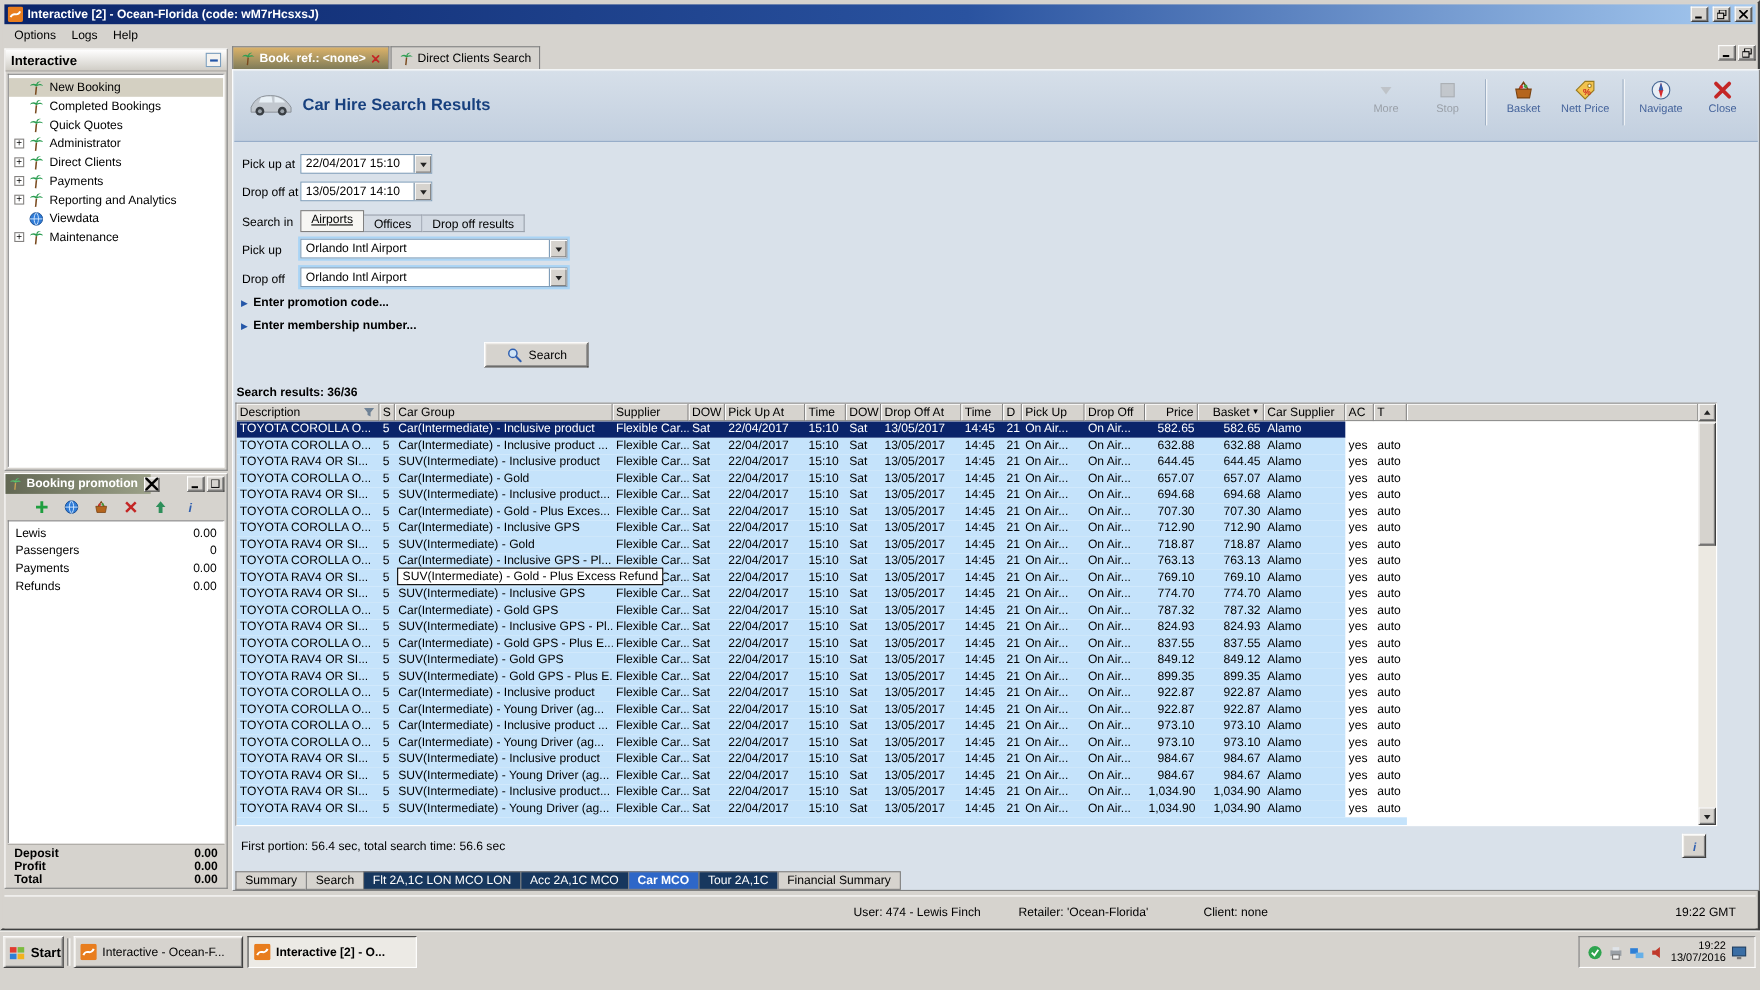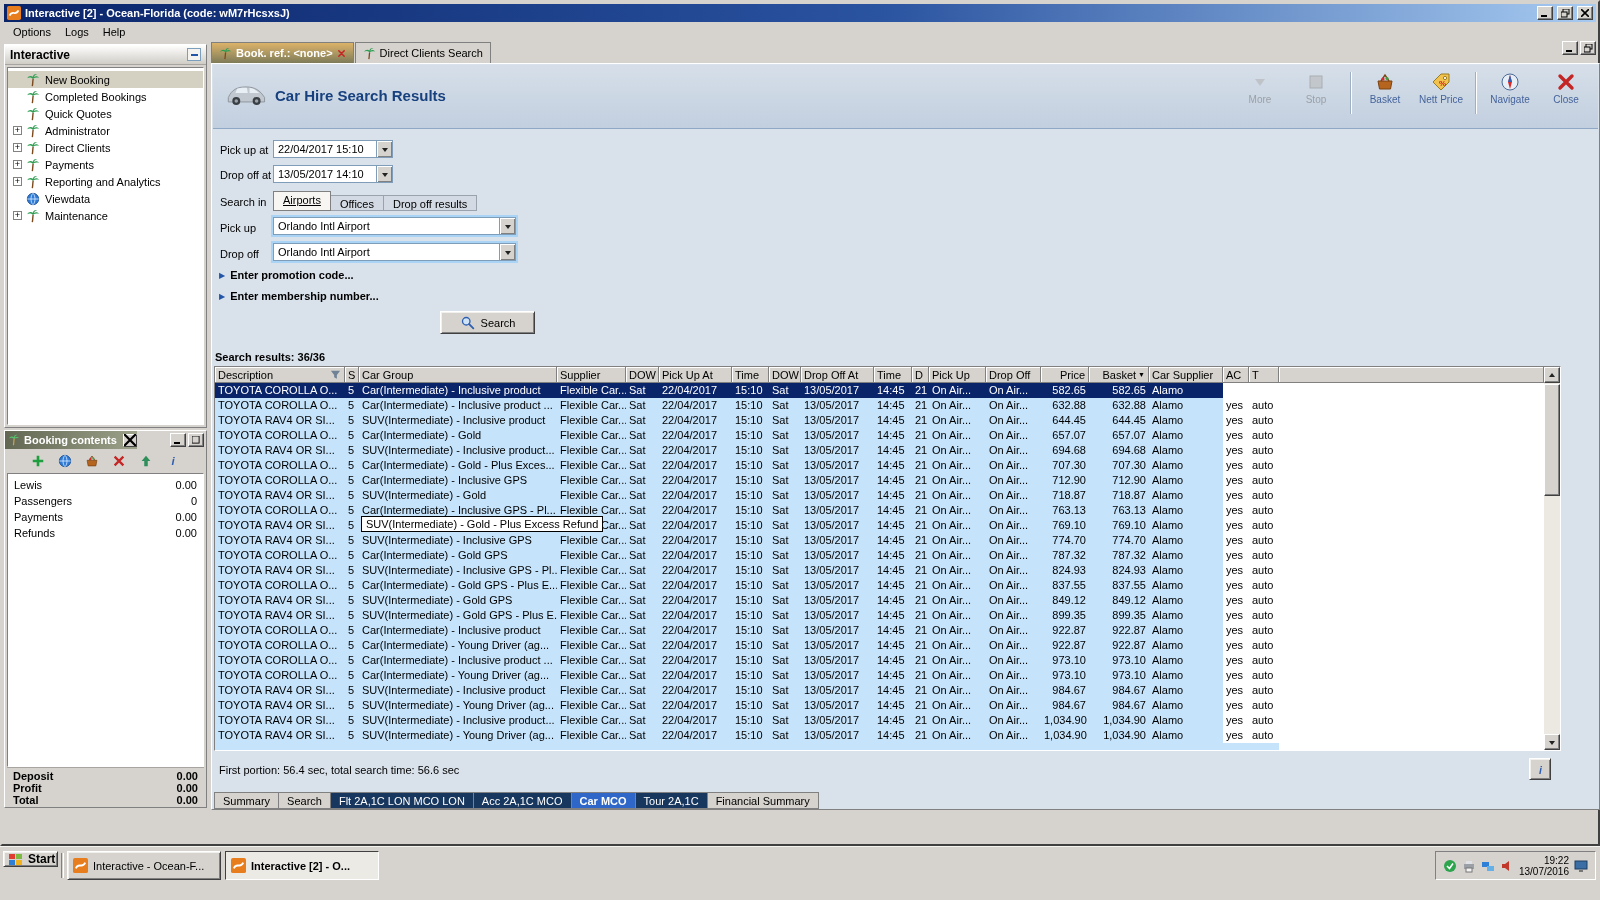--- a/index.html
+++ b/index.html
@@ -141,21 +141,21 @@
   .ptab.active { background:#2e67c8; color:#fff; font-weight:bold; }
 
   
   .statusbar { position:absolute; left:2px; right:2px; top:812px; height:30px; background:#d6d3ce; border-top:1px solid #fff; }
   .sb-item { position:absolute; top:9px; white-space:nowrap; }
   .sb-user { left:772px; } .sb-retailer { left:922px; } .sb-client { left:1090px; }
   .sb-time { right:18px; }
 
   
   .taskbar { position:absolute; left:0; top:846px; width:1600px; height:54px; background:#d6d3ce; border-top:1px solid #f5f4f1; }
-  .start-btn { position:absolute; left:3px; top:4px; width:55px; height:16px; background:#d6d3ce;
+  .start-btn { position:absolute; left:3px; top:4px; width:55px; height:29px; background:#d6d3ce;
     border:1px solid; border-color:#fff #404040 #404040 #fff; box-shadow:inset 1px 1px 0 #f2f0ec, inset -1px -1px 0 #808080;
     display:flex; align-items:center; gap:4px; padding:0 4px; font-weight:bold; font-size:12px; }
   .start-btn svg { width:16px; height:14px; }
   .tb-divider { position:absolute; left:61px; top:6px; height:25px; width:3px; border-left:1px solid #808080; border-right:1px solid #fff; }
   #tasks { position:absolute; left:67px; top:4px; display:flex; gap:4px; }
   .task { width:154px; height:29px; background:#d6d3ce; border:1px solid; border-color:#fff #404040 #404040 #fff;
     box-shadow:inset 1px 1px 0 #f2f0ec, inset -1px -1px 0 #808080; display:flex; align-items:center; gap:5px; padding:0 5px;
     overflow:hidden; white-space:nowrap; }
   .task.pressed { background:#eceae5; border-color:#404040 #fff #fff #404040; box-shadow:none; font-weight:bold; }
   .task .task-icon svg { width:15px; height:15px; flex:none; }
@@ -305,21 +305,21 @@
 
   <div class="side-panel" id="booking-panel">
     <div class="bc-head">
       <span class="bc-title">
         <span>
             <svg viewBox="0 0 16 16">
               <path d="M8.2 6.5 C7.6 9.5 7.8 12.5 7.2 15" stroke="#caa352" stroke-width="1.6" fill="none"></path>
               <path d="M8 6.5 C5.5 4.5 3 4.8 1.5 6 C2.5 3.4 5.5 2.8 8 4.2 C8.2 1.8 10.5 0.6 12.8 1.4 C10.8 1.6 9.4 3 9.2 4.6 C11.2 3.2 13.8 3.8 15 5.8 C13 4.8 10 5.2 8 6.5 Z" fill="#57c26e"></path>
             </svg>
           </span>
-        <span>Booking contents</span>
+        <span>Booking promotion</span>
         <span class="bc-x">
             <svg width="7" height="7" viewBox="0 0 8 8">
               <path d="M0 0 L8 8 M8 0 L0 8" stroke="#000" stroke-width="1.5"></path>
             </svg>
           </span>
       </span>
       <span class="bc-head-right">
         <span class="win-btn">
             <svg width="8" height="8" viewBox="0 0 8 8">
               <rect x="0" y="6" width="6" height="2" fill="#000"></rect>
@@ -690,20 +690,26 @@
         <span class="ptab">Summary</span>
         <span class="ptab">Search</span>
         <span class="ptab navy">Flt 2A,1C LON MCO LON</span>
         <span class="ptab navy">Acc 2A,1C MCO</span>
         <span class="ptab active">Car MCO</span>
         <span class="ptab navy">Tour 2A,1C</span>
         <span class="ptab">Financial Summary</span>
       </div>
   </div>
 
+  <div class="statusbar">
+    <span class="sb-item sb-user">User: 474 - Lewis Finch</span>
+    <span class="sb-item sb-retailer">Retailer: 'Ocean-Florida'</span>
+    <span class="sb-item sb-client">Client: none</span>
+    <span class="sb-item sb-time">19:22 GMT</span>
+  </div>
 </div>
 
 <div class="taskbar">
   <span class="start-btn">
     <span>
         <svg viewBox="0 0 16 14">
           <rect x="1" y="2" width="6" height="5" fill="#e03c31"></rect>
           <rect x="8" y="2" width="6" height="5" fill="#7cbb3f"></rect>
           <rect x="1" y="8" width="6" height="5" fill="#2e7fd6"></rect>
           <rect x="8" y="8" width="6" height="5" fill="#f2b21d"></rect>

